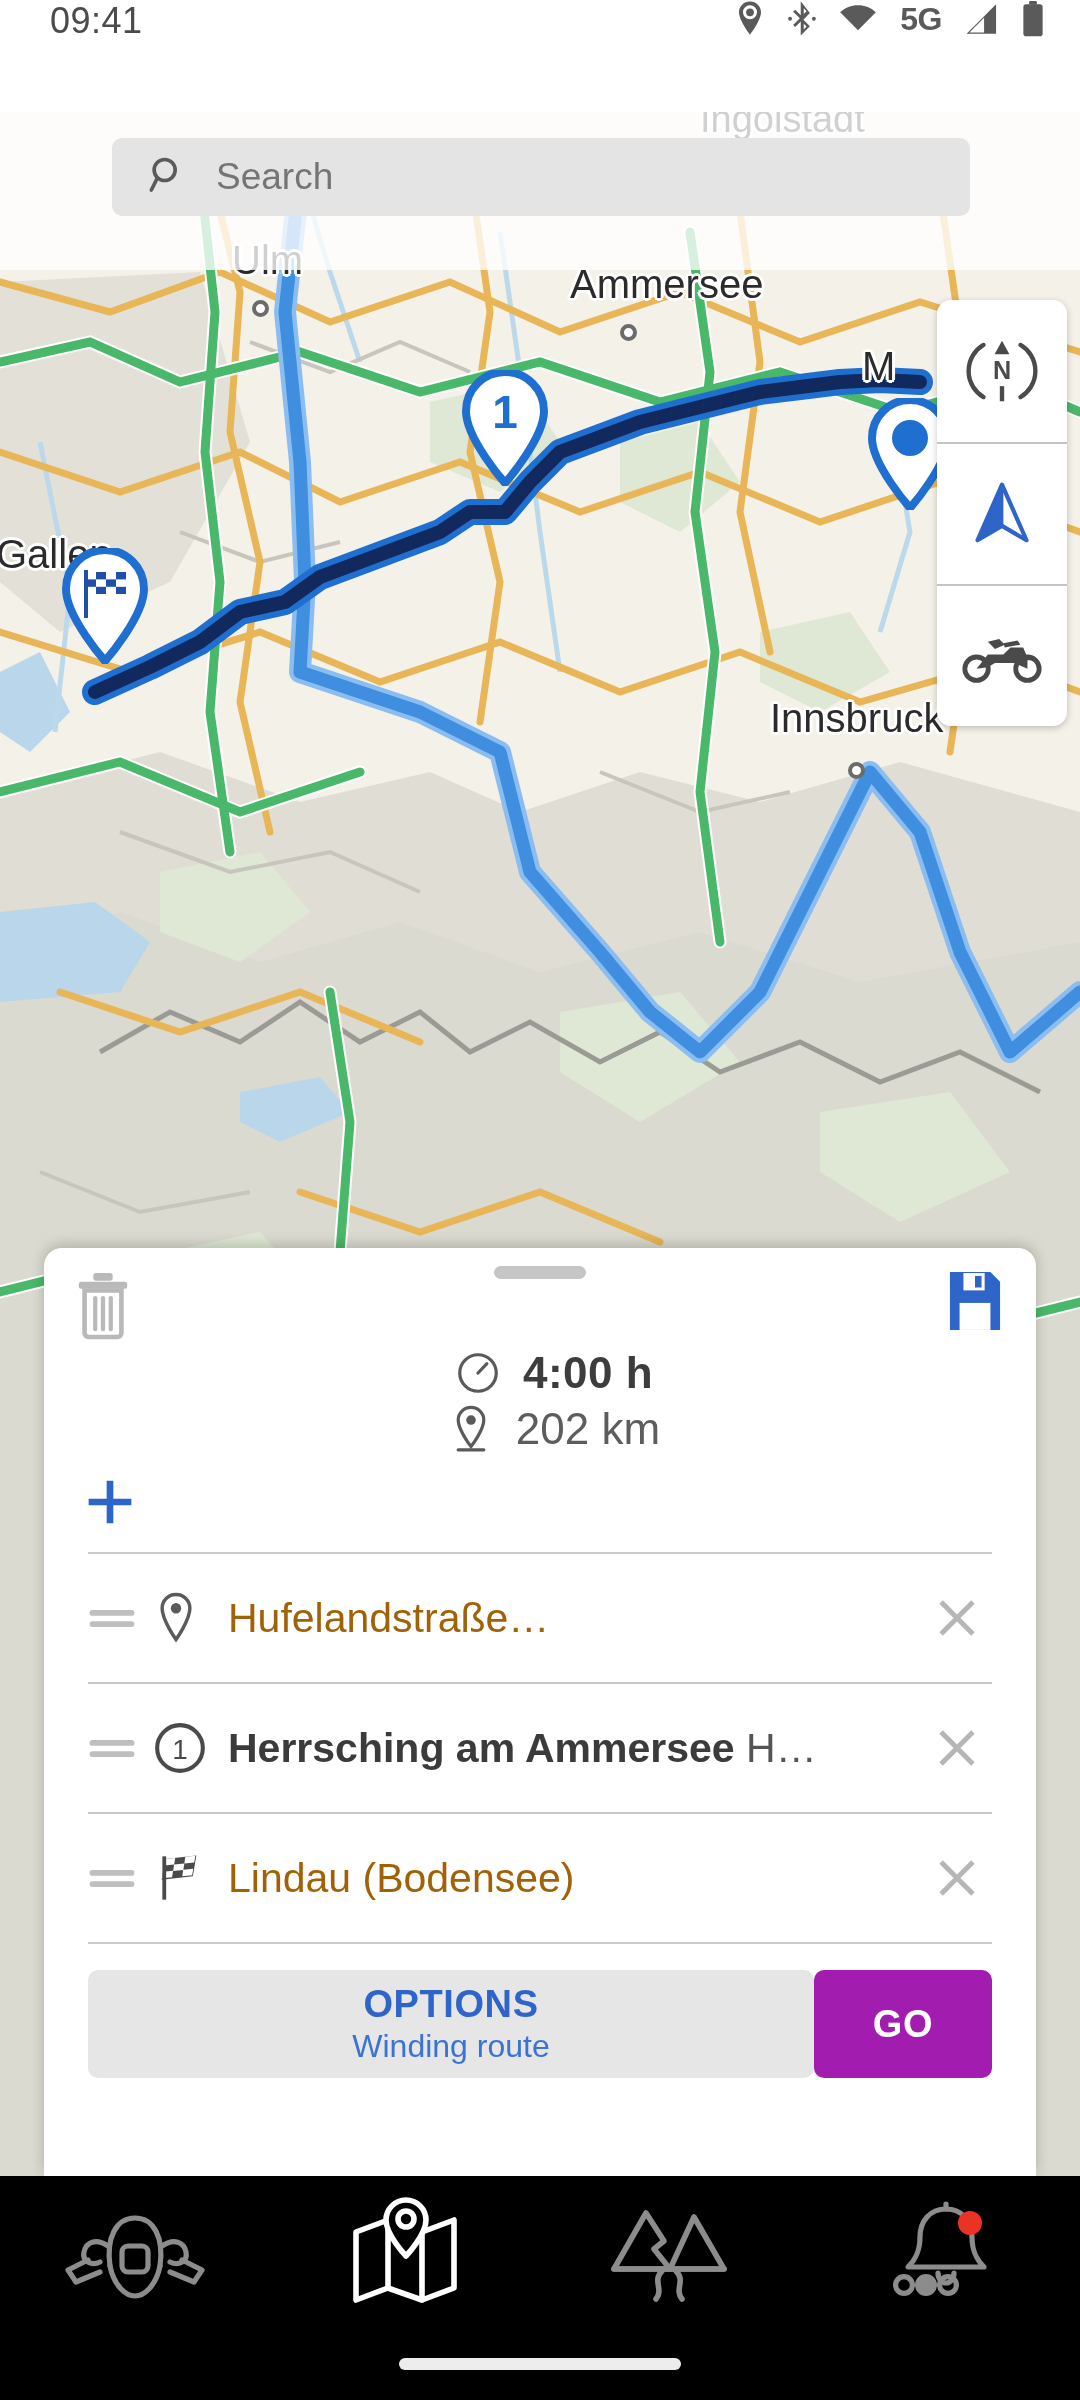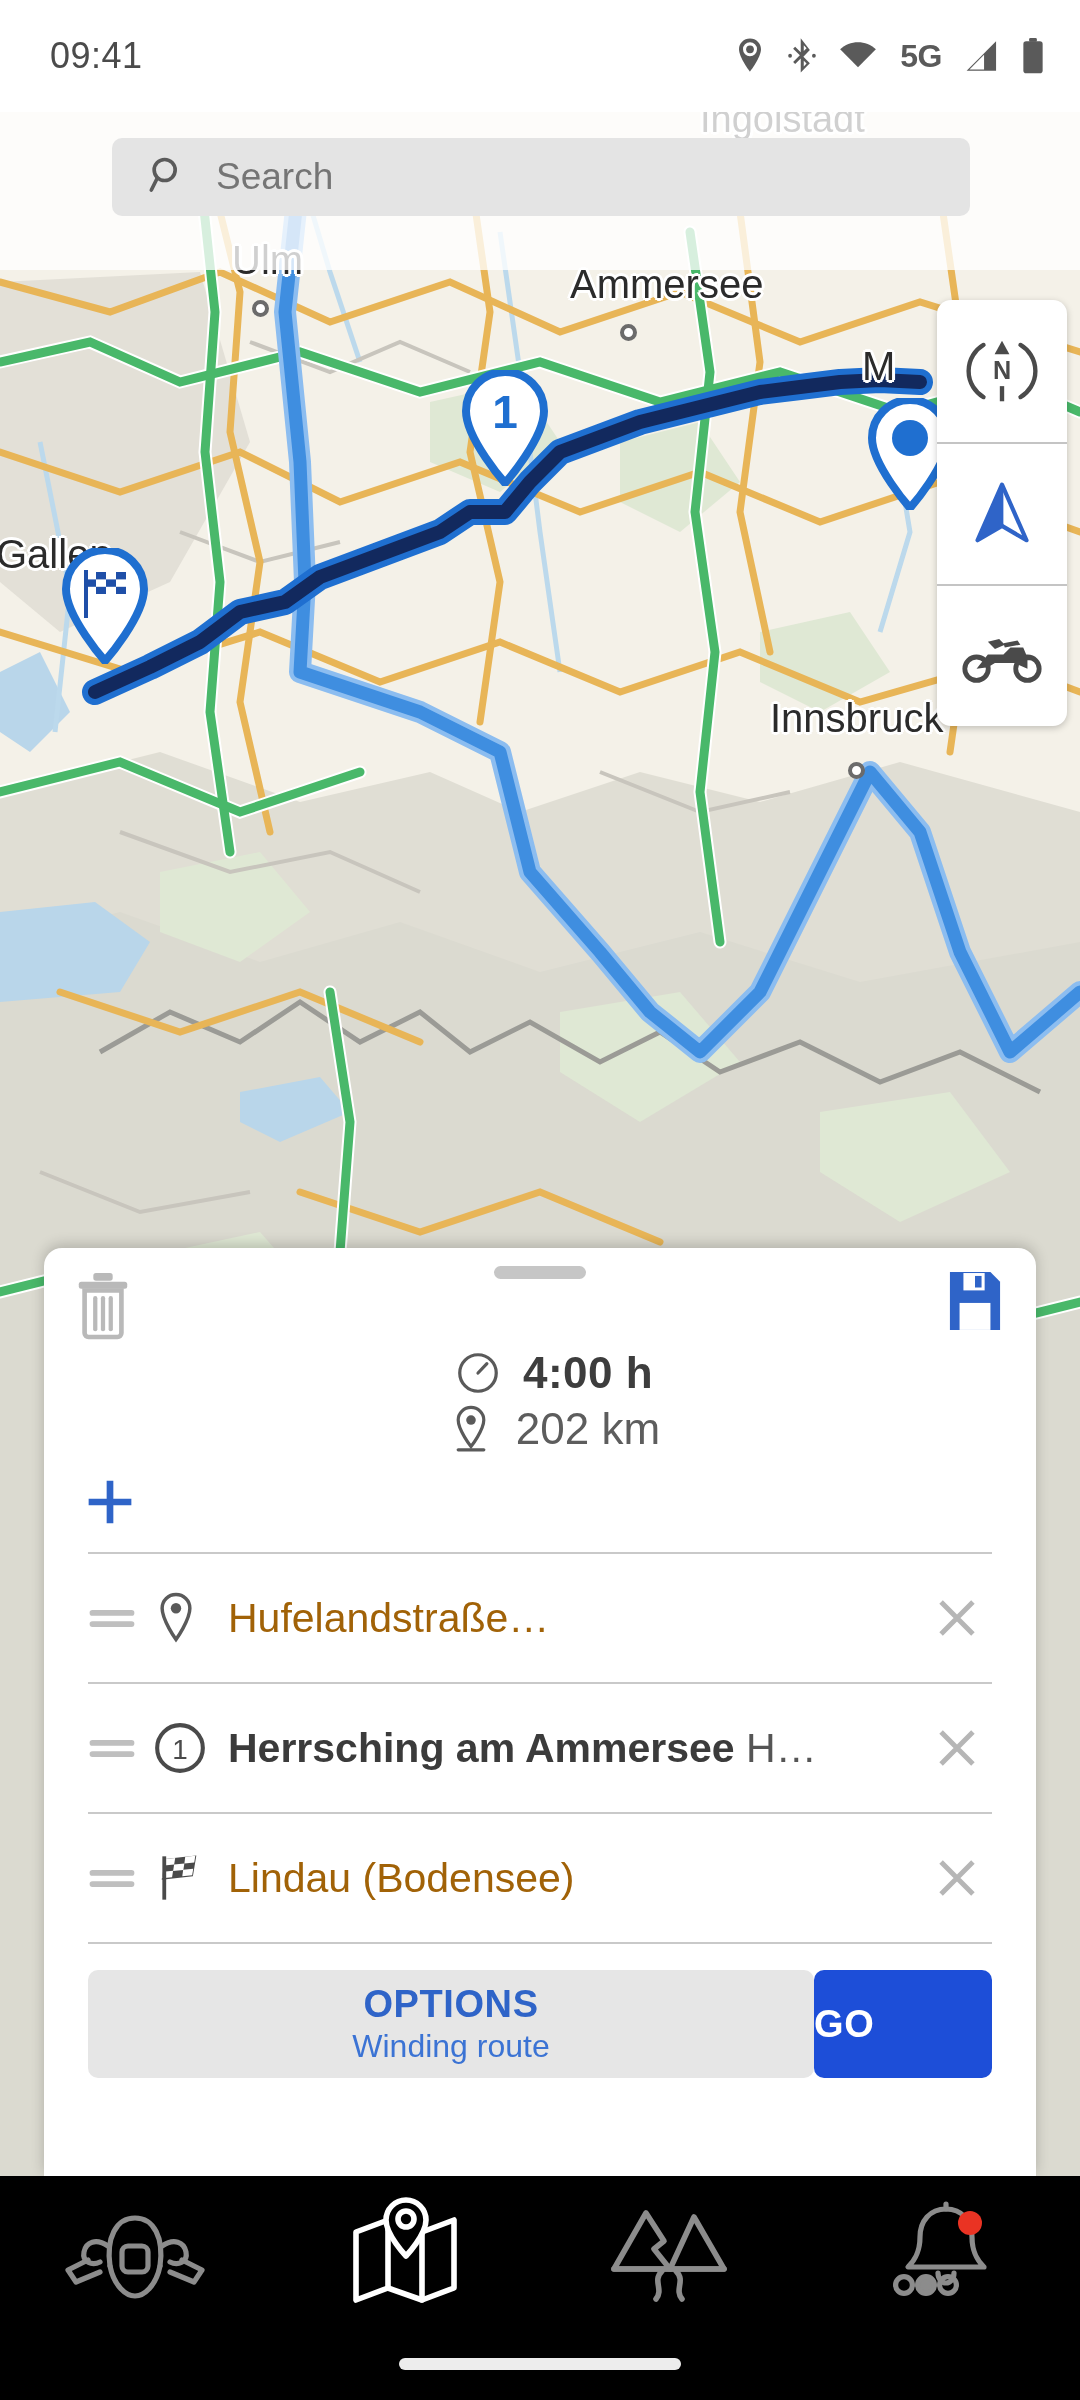--- a/index.html
+++ b/index.html
@@ -7,21 +7,21 @@
     width: 1080px; height: 2400px;
     font-family: "Liberation Sans", sans-serif;
     background: #ffffff; overflow: hidden;
   }
   #screen { position: relative; width: 1080px; height: 2400px; overflow: hidden; background: #fff; }
 
   
   #status-bar {
     position: absolute; top: 0; left: 0; width: 1080px; height: 112px;
     background: #ffffff; z-index: 60;
-    display: flex; align-items: center; justify-content: space-between;
+    display: flex; align-items: flex-start; justify-content: space-between;
     padding: 0 36px 0 50px;
   }
   #clock { font-size: 36px; color: #4b4b4b; letter-spacing: .5px; font-family: "Liberation Sans", sans-serif; }
   #status-icons { display: flex; align-items: center; gap: 23px; }
   #status-icons svg { display: block; }
   .s5g { font-size: 32px; font-weight: bold; color: #5a5a5a; letter-spacing: -.5px; }
 
   
   #map {
     position: absolute; top: 112px; left: 0; width: 1080px; height: 2064px;
@@ -107,22 +107,22 @@
   .wp-x { width: 70px; flex: none; display: flex; align-items: center; justify-content: center; }
 
   #actions { display: flex; align-items: center; padding: 26px 44px 0 44px; }
   #options-btn {
     flex: 1 1 auto; height: 108px; background: #e6e6e6; border-radius: 10px;
     display: flex; flex-direction: column; align-items: center; justify-content: center; gap: 2px;
   }
   #options-label { font-size: 38px; font-weight: bold; color: #2f64c8; letter-spacing: .6px; }
   #options-sub { font-size: 32px; color: #3b73d4; font-weight: 300; }
   #go-btn {
-    width: 178px; height: 108px; background: #1d4ed8; border-radius: 10px;
-    display: flex; align-items: center; justify-content: flex-start;
+    width: 178px; height: 108px; background: #a21caf; border-radius: 10px;
+    display: flex; align-items: center; justify-content: center;
   }
   #go-label { font-size: 38px; font-weight: bold; color: #fff; letter-spacing: .6px; }
 
   
   #bottom-nav {
     position: absolute; bottom: 0; left: 0; width: 1080px; height: 224px;
     background: #000; z-index: 70;
   }
   #nav-items { display: flex; height: 160px; align-items: center; }
   .nav-item { flex: 1; display: flex; align-items: center; justify-content: center; height: 160px; position: relative; }

